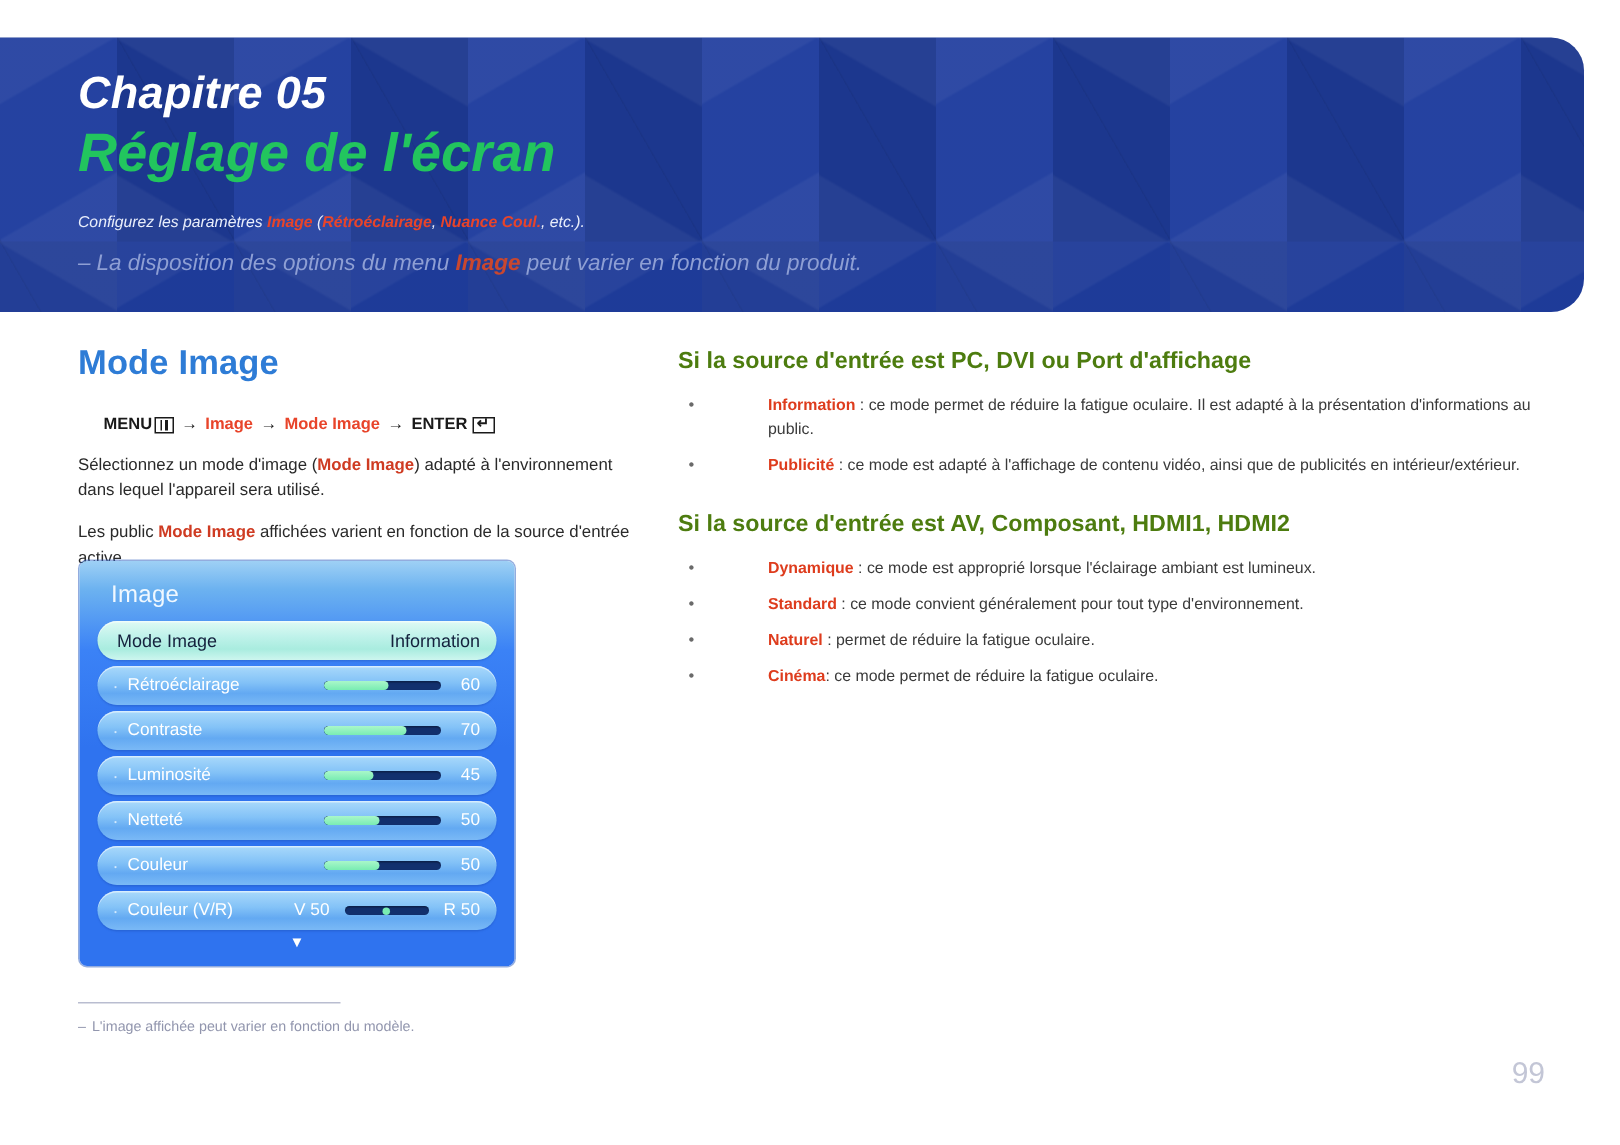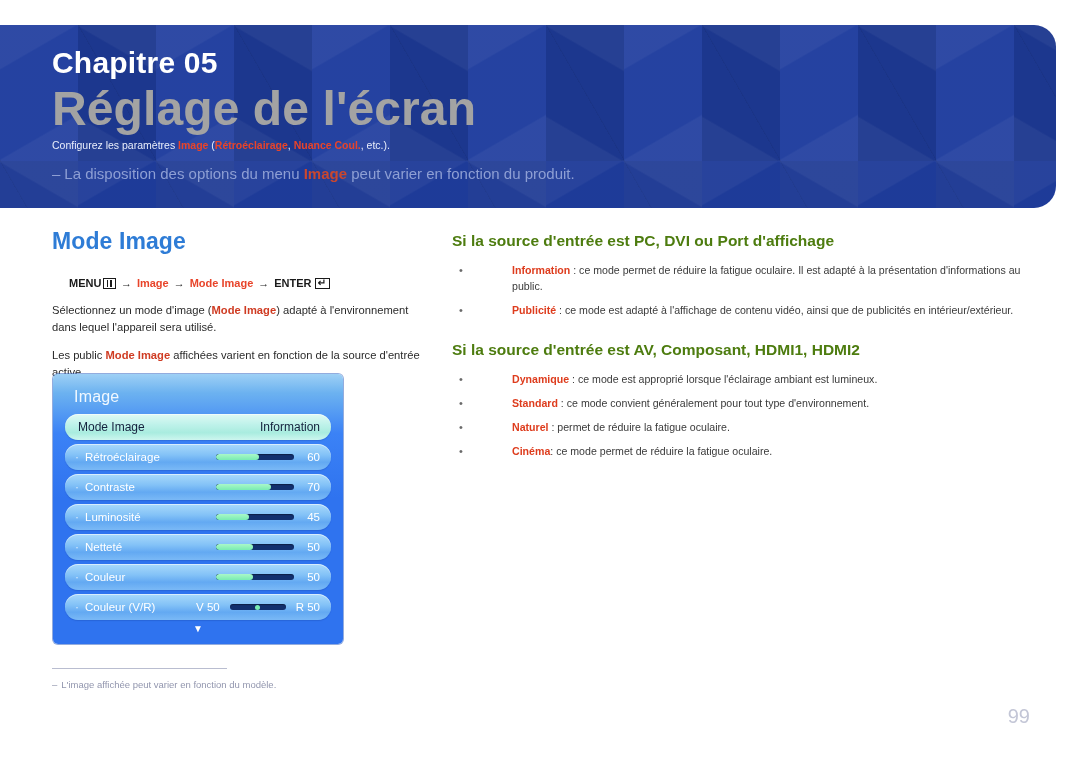--- a/index.html
+++ b/index.html
@@ -12,20 +12,21 @@
   .page { position: relative; width: 1080px; height: 763px; background:#fff; }
 
   
   .banner {
     position: absolute;
     left: 0; top: 25px;
     width: 1056px; height: 183px;
     border-radius: 0 22px 22px 0;
     overflow: hidden;
     background: #1f3d9e;
+    font-style: italic;
   }
   .banner-pattern {
     position: absolute; inset: 0;
     background-image:
       linear-gradient(30deg,  rgba(255,255,255,0.045) 12%, transparent 12.5%, transparent 87%, rgba(255,255,255,0.045) 87.5%, rgba(255,255,255,0.045)),
       linear-gradient(150deg, rgba(255,255,255,0.045) 12%, transparent 12.5%, transparent 87%, rgba(255,255,255,0.045) 87.5%, rgba(255,255,255,0.045)),
       linear-gradient(30deg,  rgba(255,255,255,0.045) 12%, transparent 12.5%, transparent 87%, rgba(255,255,255,0.045) 87.5%, rgba(255,255,255,0.045)),
       linear-gradient(150deg, rgba(255,255,255,0.045) 12%, transparent 12.5%, transparent 87%, rgba(255,255,255,0.045) 87.5%, rgba(255,255,255,0.045)),
       linear-gradient(60deg,  rgba(0,0,0,0.07) 25%, transparent 25.5%, transparent 75%, rgba(0,0,0,0.07) 75%, rgba(0,0,0,0.07)),
       linear-gradient(60deg,  rgba(0,0,0,0.07) 25%, transparent 25.5%, transparent 75%, rgba(0,0,0,0.07) 75%, rgba(0,0,0,0.07));
@@ -37,25 +38,25 @@
     background:
       repeating-linear-gradient(90deg, rgba(255,255,255,0.028) 0 78px, rgba(0,0,0,0.035) 78px 156px);
     mix-blend-mode: normal;
   }
   .banner-inner { position: absolute; left: 52px; top: 22px; right: 30px; }
   .chapter-kicker {
     font-size: 30px; font-weight: bold; color: #ffffff;
     letter-spacing: .2px; line-height: 1.06;
   }
   .chapter-title {
-    font-size: 48px; font-weight: bold; color: #a3a3a3;
+    font-size: 36px; font-weight: bold; color: #22c55e;
     letter-spacing: .1px; line-height: 1.22; margin-top: 1px;
   }
   .banner-sub {
-    margin-top: 0; font-size: 10.5px; color: #e9eefb; line-height: 1.5;
+    margin-top: 17px; font-size: 10.5px; color: #e9eefb; line-height: 1.5;
   }
   .banner-sub .hl { color: #e8442a; font-weight: bold; }
   .banner-note {
     margin-top: 9px; font-size: 15px; color: #8e9fd4; line-height: 1.5;
   }
   .banner-note .hl { color: #c9472f; font-weight: bold; }
   .dash { margin-right: 4px; }
 
   
   .col-left { position: absolute; left: 52px; top: 228px; width: 382px; }

